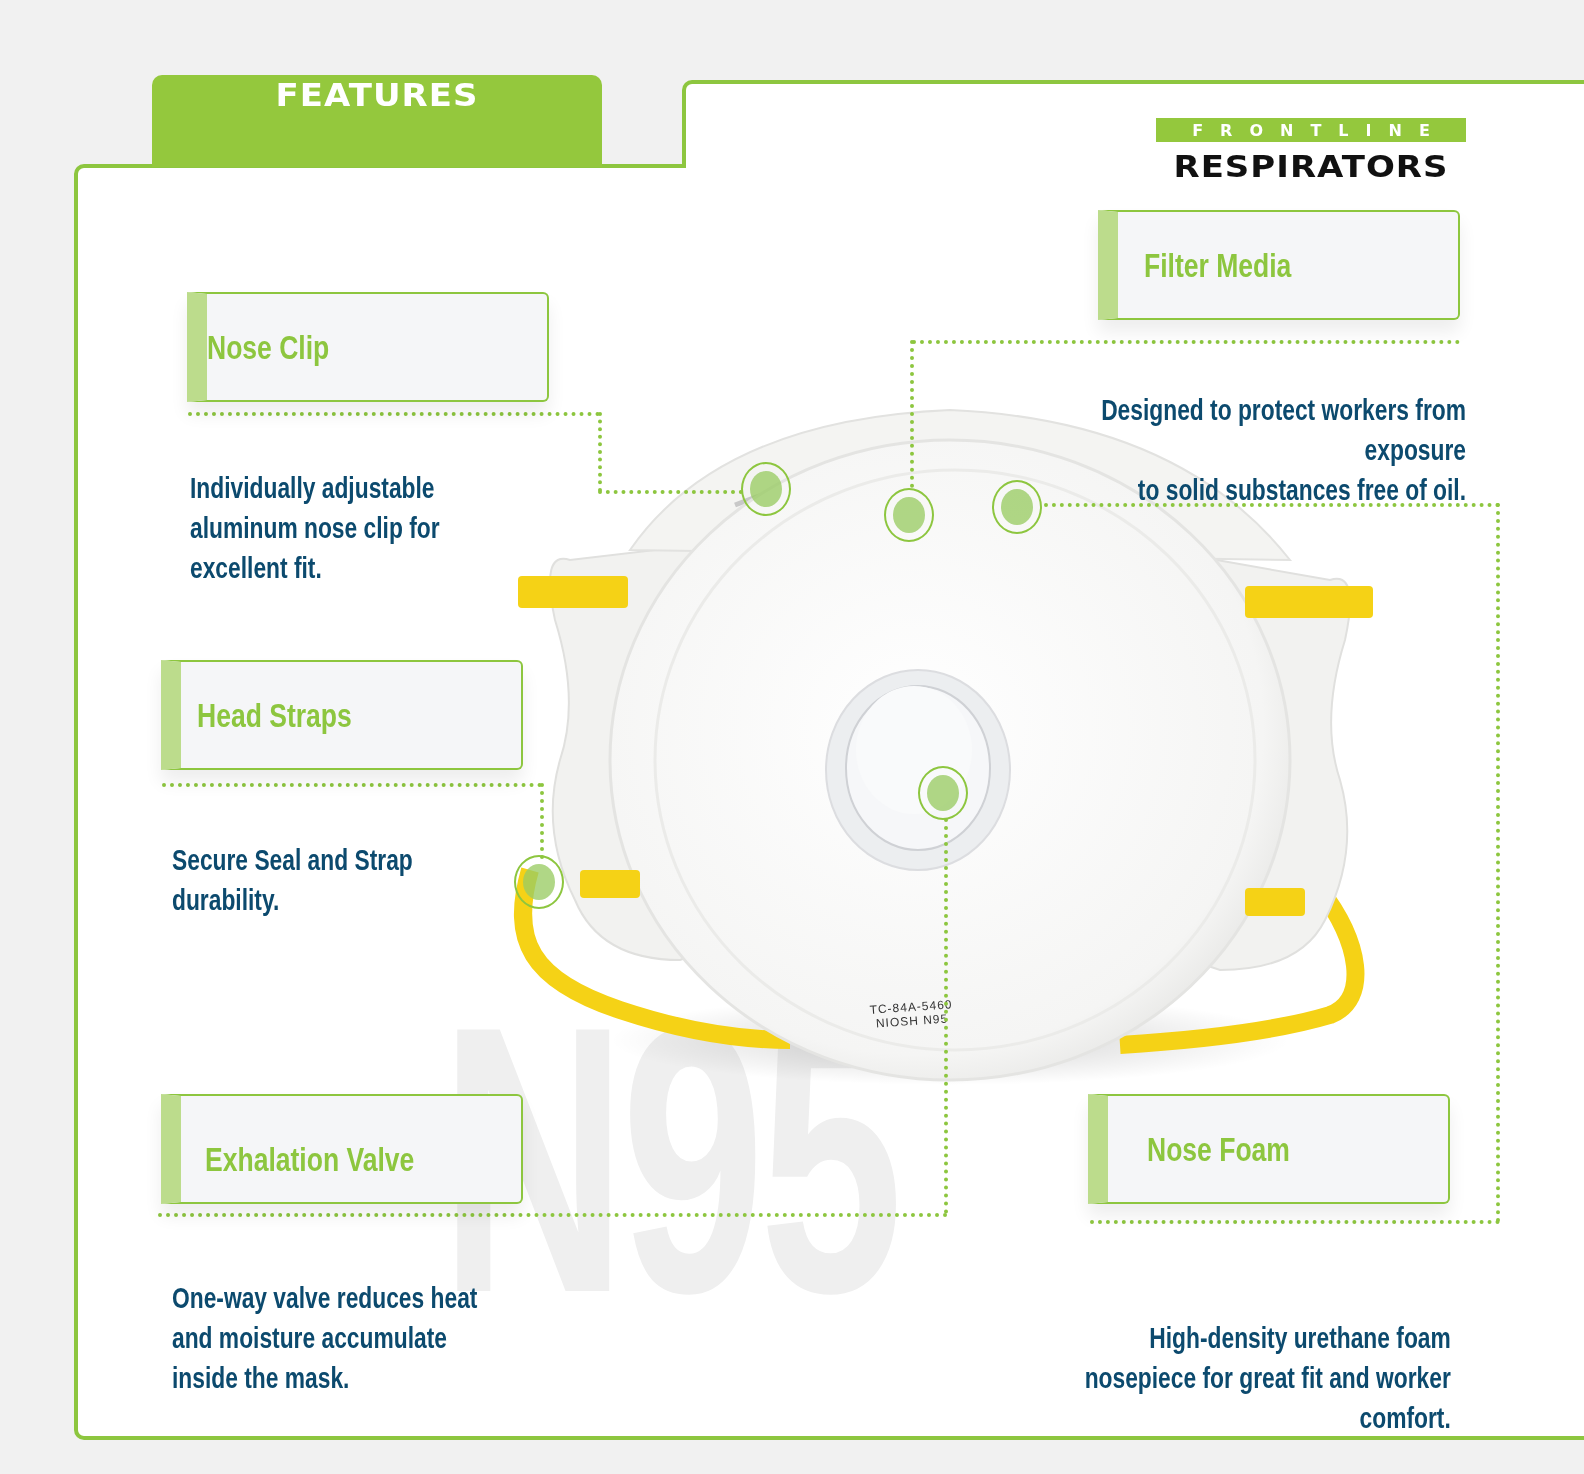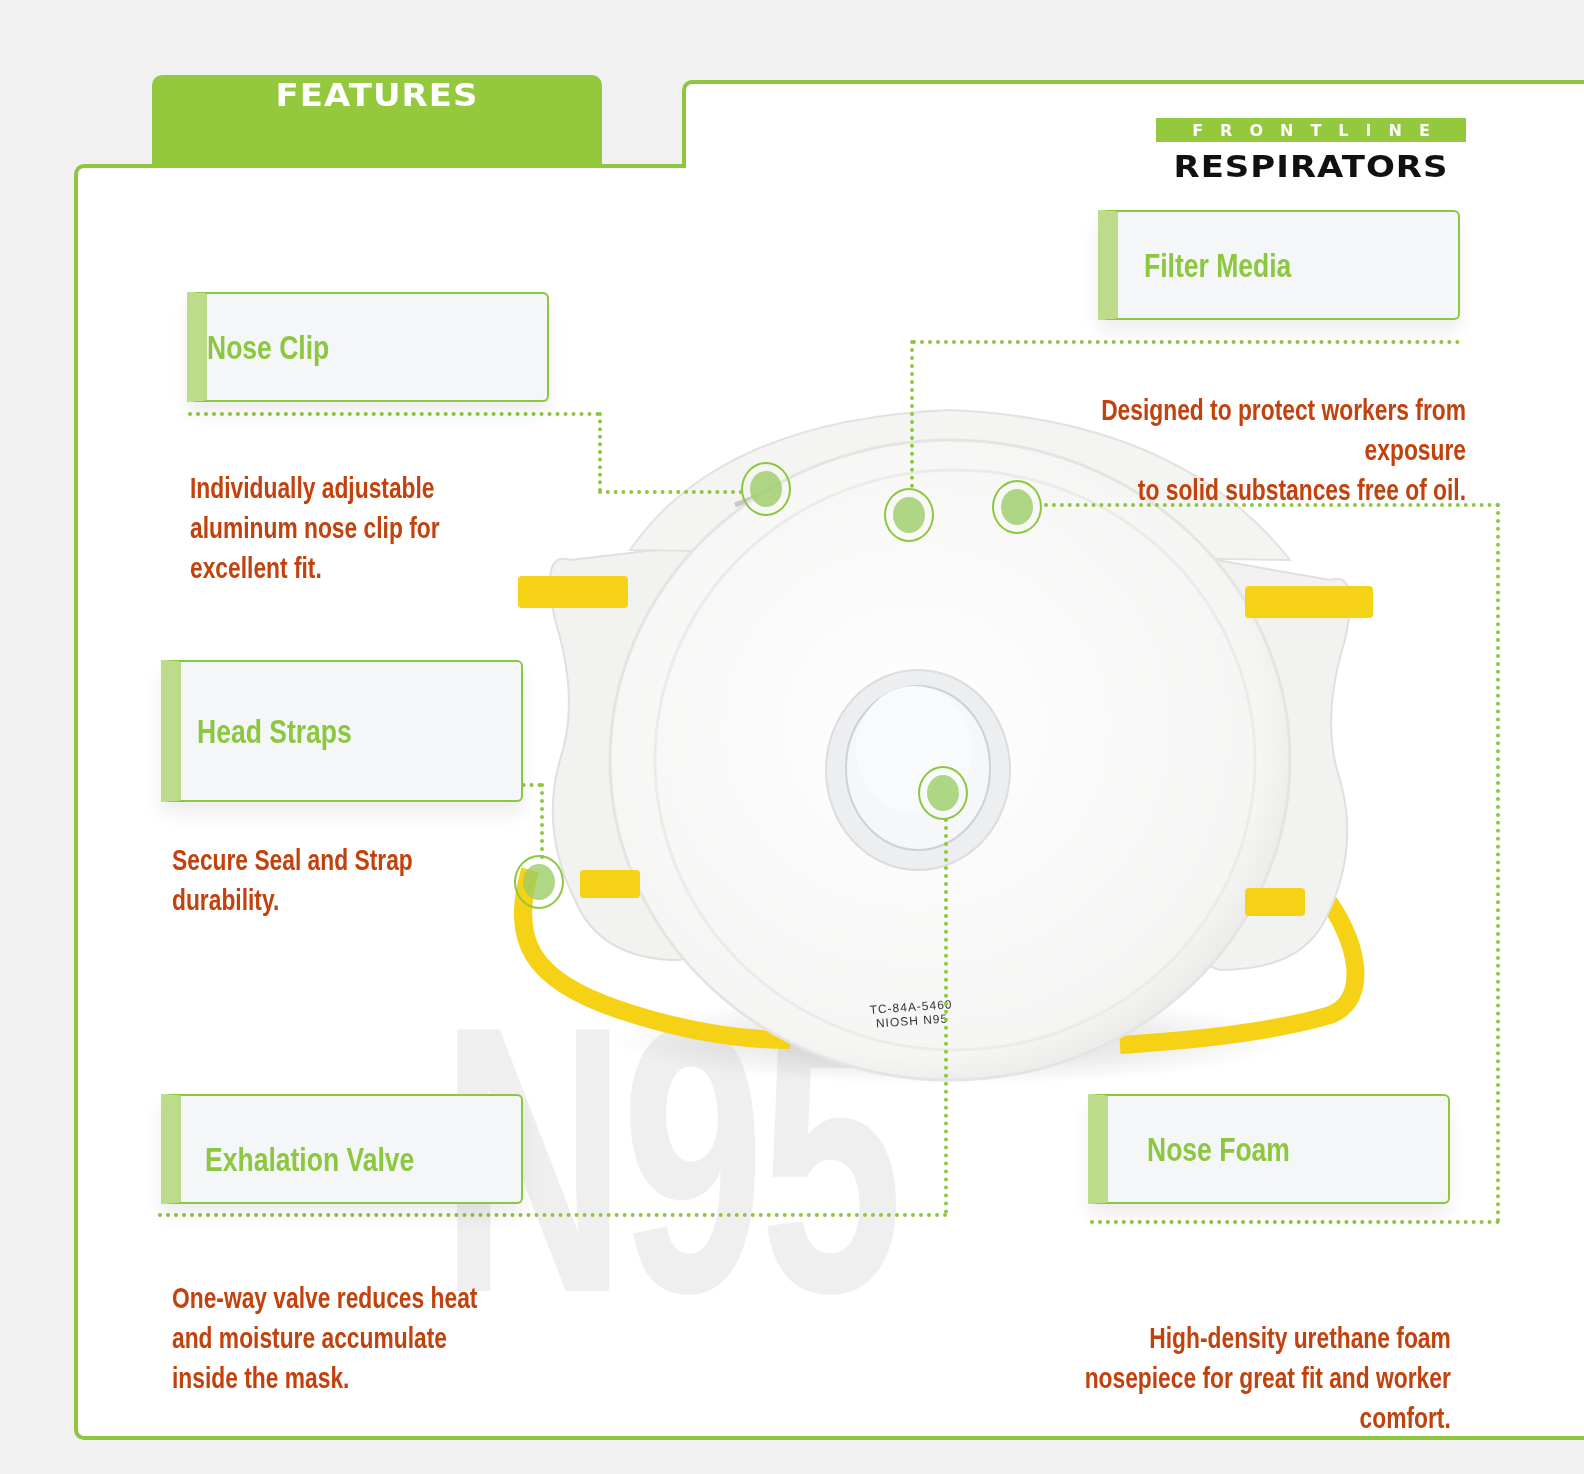--- a/index.html
+++ b/index.html
@@ -78,21 +78,21 @@
   .label-box span {
     color: #8dc63f;
     font-family: "Liberation Sans", sans-serif;
     font-weight: bold; font-size: 34px;
     transform: scaleX(0.78);
     transform-origin: left center;
     white-space: nowrap;
   }
   .desc {
     position: absolute;
-    color: #c2410c;
+    color: #0c4a6e;
     font-family: "Liberation Sans", sans-serif;
     font-weight: bold;
     font-size: 30px;
     line-height: 40px;
     white-space: pre-line;
   }
   .desc-inner { display: inline-block; transform: scaleX(0.76); }
   .desc.left .desc-inner { transform-origin: left top; }
   .desc.right { text-align: right; }
   .desc.right .desc-inner { transform-origin: right top; }
@@ -222,21 +222,21 @@
 </div>
 
 <div class="label-box" style="left:1098px;top:210px;width:362px;height:110px;padding-left:26px;z-index:3">
   <span>Filter Media</span>
 </div>
 <div class="desc right" style="left:900px;top:350px;width:566px;z-index:3">
   <span class="desc-inner">Designed to protect workers from exposure
 to solid substances free of oil.</span>
 </div>
 
-<div class="label-box" style="left:161px;top:660px;width:362px;height:142px;padding-left:16px;z-index:3">
+<div class="label-box" style="left:161px;top:660px;width:362px;height:110px;padding-left:16px;z-index:3">
   <span>Head Straps</span>
 </div>
 <div class="desc left" style="left:172px;top:800px;width:400px;z-index:3">
   <span class="desc-inner">Secure Seal and Strap
 durability.</span>
 </div>
 
 <div class="label-box" style="left:161px;top:1094px;width:362px;height:110px;padding-left:24px;padding-top:20px;z-index:3">
   <span>Exhalation Valve</span>
 </div>

